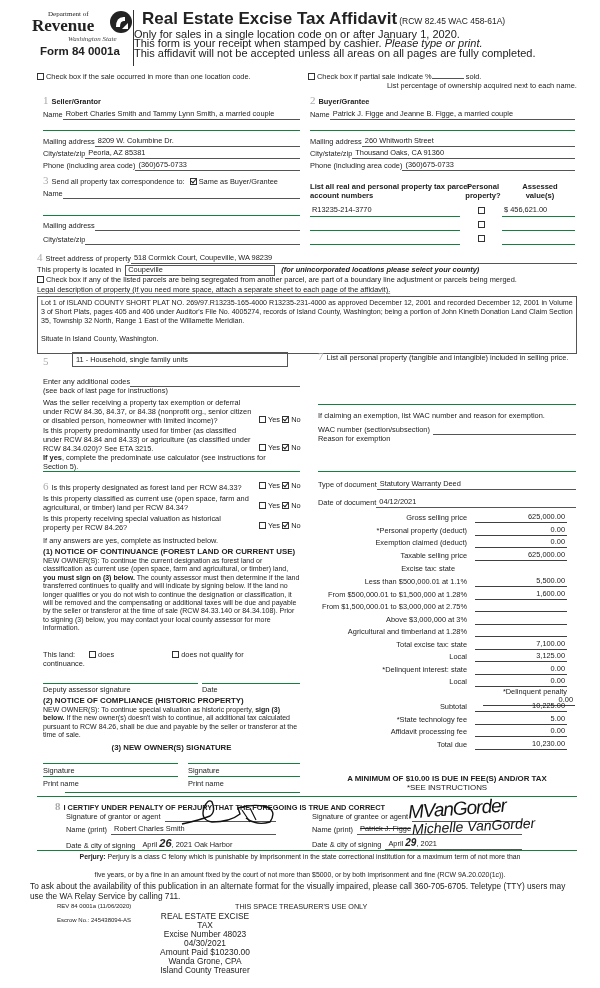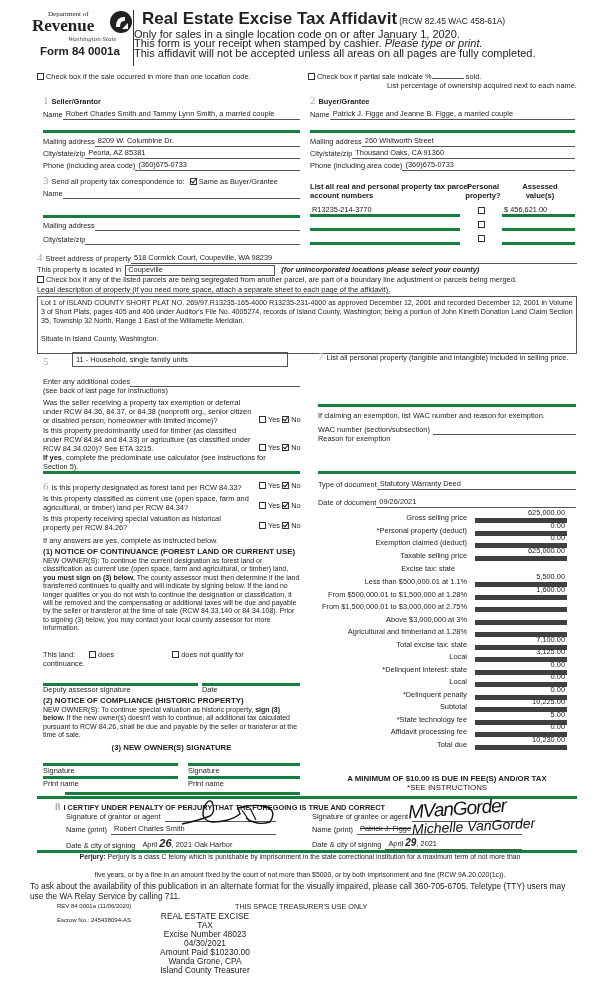--- a/index.html
+++ b/index.html
@@ -1,30 +1,30 @@
 <!DOCTYPE html>
 <html><head>
 <meta charset="utf-8">
 <style>
   * { box-sizing: border-box; margin: 0; padding: 0; }
   html, body { width: 600px; height: 988px; background: #fff; overflow: hidden; }
   body { font-family: "Liberation Sans", sans-serif; color: #222; font-size: 7.4px; line-height: 1.2; position: relative; }
   .abs { position: absolute; }
-  .ul { border-bottom: 3px solid #15803d; }
+  .ul { border-bottom: 1px solid #15803d; }
   .hand { font-family: "Liberation Sans", sans-serif; }
   .cb { display: inline-block; width: 7px; height: 7px; border: 1px solid #333; vertical-align: -1px; margin-right: 2px; position: relative; background:#fff; }
   .cb.checked::after { content: ""; position: absolute; left: 1px; top: -1px; width: 2px; height: 4px; border: solid #222; border-width: 0 1.3px 1.3px 0; transform: rotate(40deg); }
   .secnum { color: #aaa; font-size: 11px; font-family: "Liberation Serif", serif; margin-right: 3px; }
   .bold { font-weight: bold; }
   .row { display: flex; align-items: flex-end; }
   .lbl { white-space: nowrap; }
   .val { flex: 1; border-bottom: 1px solid #555; padding-left: 3px; white-space: nowrap; overflow: hidden; }
   .tax-row { position: absolute; left: 300px; width: 275px; display: flex; align-items: flex-end; height: 12px; }
   .tax-row .tl { width: 175px; text-align: right; padding-right: 8px; white-space: nowrap; }
-  .tax-row .tv { width: 92px; border-bottom: 5px solid #404040; text-align: right; padding-right: 2px; }
+  .tax-row .tv { width: 92px; border-bottom: 1px solid #404040; text-align: right; padding-right: 2px; }
   .yn { position: absolute; white-space: nowrap; font-size: 7.4px; }
 </style>
 </head>
 <body>
 
 <div class="abs" style="left:20px;top:8px;width:115px;height:50px;">
   <div class="abs" style="left:28px;top:2px;font-family:'Liberation Serif',serif;font-size:7px;">Department of</div>
   <div class="abs" style="left:12px;top:8px;font-family:'Liberation Serif',serif;font-weight:bold;font-size:17px;">Revenue</div>
   <svg class="abs" style="left:88px;top:1px;" width="26" height="26" viewBox="0 0 26 26">
     <circle cx="13" cy="13" r="11" fill="#222"></circle>
@@ -211,21 +211,21 @@
     <span class="val" style="height:9px;margin-left:3px;"></span>
 </div>
 <div class="abs" style="left:318px;top:435px;">Reason for exemption</div>
 <div class="abs ul" style="left:318px;top:471px;width:258px;"></div>
 <div class="abs row" style="left:318px;top:480px;width:258px;">
   <span class="lbl">Type of document</span>
     <span class="val">Statutory Warranty Deed</span>
 </div>
 <div class="abs row" style="left:318px;top:498px;width:258px;">
   <span class="lbl">Date of document</span>
-    <span class="val">09/26/2021</span>
+    <span class="val">04/12/2021</span>
 </div>
 
 <div id="tax-rows-a">
     <div class="tax-row" style="top: 511px;">
       <span class="tl">Gross selling price</span>
       <span class="tv">625,000.00</span>
     </div>
     <div class="tax-row" style="top: 523.6px;">
       <span class="tl">*Personal property (deduct)</span>
       <span class="tv">0.00</span>
@@ -270,21 +270,21 @@
       <span class="tv">3,125.00</span>
     </div>
     <div class="tax-row" style="top: 662.5px;">
       <span class="tl">*Delinquent interest: state</span>
       <span class="tv">0.00</span>
     </div>
     <div class="tax-row" style="top: 675px;">
       <span class="tl">Local</span>
       <span class="tv">0.00</span>
     </div>
-    <div class="tax-row" style="top: 687.5px;">
+    <div class="tax-row" style="top: 687.5px; flex-direction: column;">
       <span class="tl">*Delinquent penalty</span>
       <span class="tv">0.00</span>
     </div>
     <div class="tax-row" style="top: 700px;">
       <span class="tl">Subtotal</span>
       <span class="tv">10,225.00</span>
     </div>
     <div class="tax-row" style="top: 712.5px;">
       <span class="tl">*State technology fee</span>
       <span class="tv">5.00</span>

